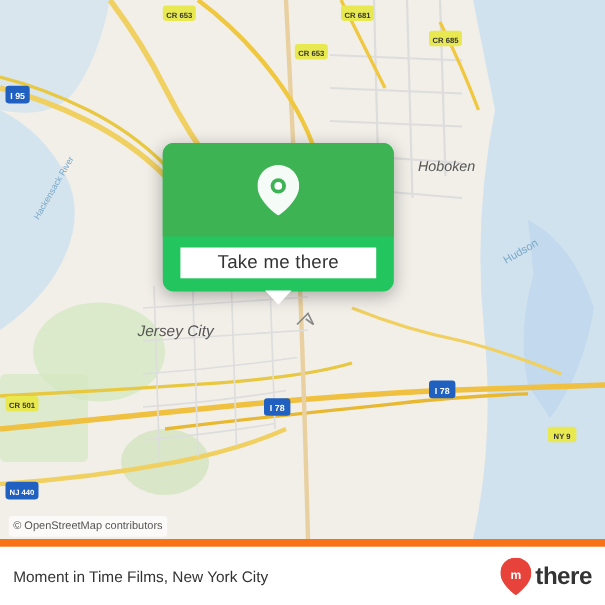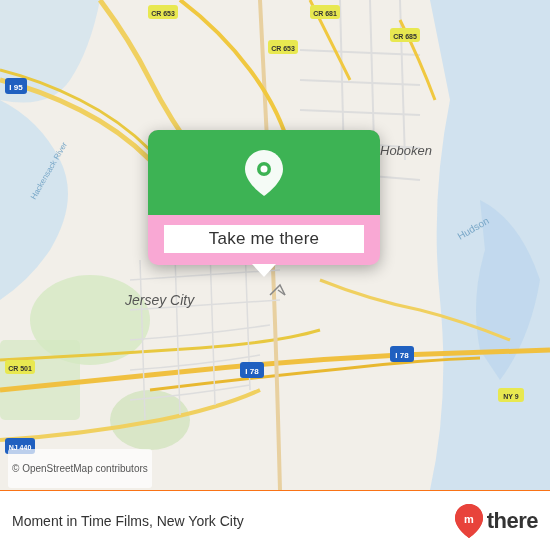--- a/index.html
+++ b/index.html
@@ -27,22 +27,22 @@
       top: 0; left: 0;
       width: 100%;
       height: 100%;
     }
 
     
     #popup-card {
       position: absolute;
       top: 130px;
       left: 148px;
-      width: 232px;
-      background: #f9a8d4;
+      width: 210px;
+      background: #22c55e;
       border-radius: 10px;
       box-shadow: 0 4px 15px rgba(0,0,0,0.3);
       overflow: visible;
       z-index: 10;
     }
 
     #popup-green-top {
       background: #3db354;
       border-radius: 10px 10px 0 0;
       height: 85px;
@@ -93,21 +93,21 @@
     }
 
     
     #bottom-bar {
       width: 550px;
       height: 60px;
       background: white;
       display: flex;
       align-items: center;
       padding: 0 12px;
-      border-top: 1px solid #f97316;
+      border-top: 7px solid #f97316;
       position: absolute;
       bottom: 0;
       left: 0;
     }
 
     #bottom-bar-text {
       flex: 1;
       font-size: 14px;
       color: #333;
     }
@@ -131,21 +131,21 @@
       letter-spacing: -0.5px;
     }
 
     #osm-attribution {
       position: absolute;
       bottom: 62px;
       left: 8px;
       font-size: 10px;
       color: #555;
       background: rgba(255,255,255,0.7);
-      padding: 14px 4px;
+      padding: 4px 4px;
       border-radius: 3px;
     }
   </style>
 </head>
 <body>
 
 <div id="map-container">
 
   <svg class="map-svg" viewBox="0 0 550 490" xmlns="http://www.w3.org/2000/svg">
 

